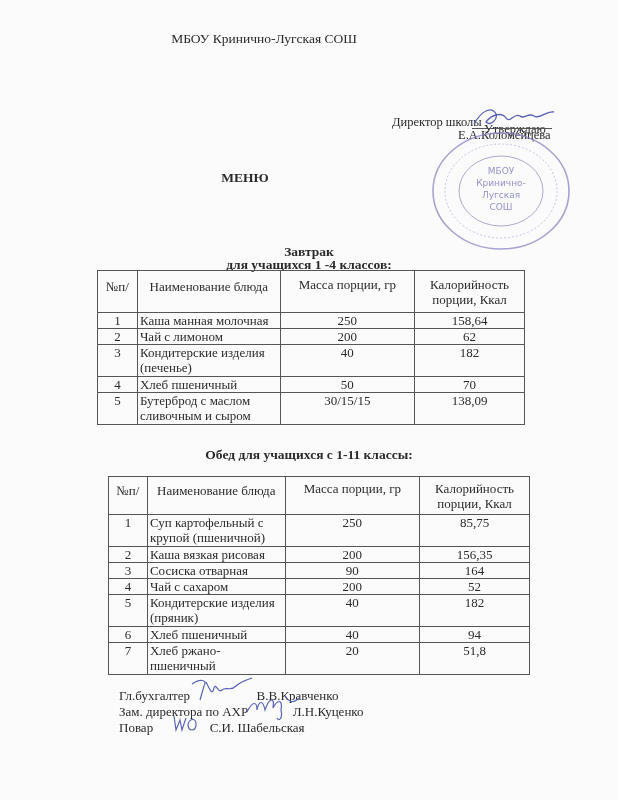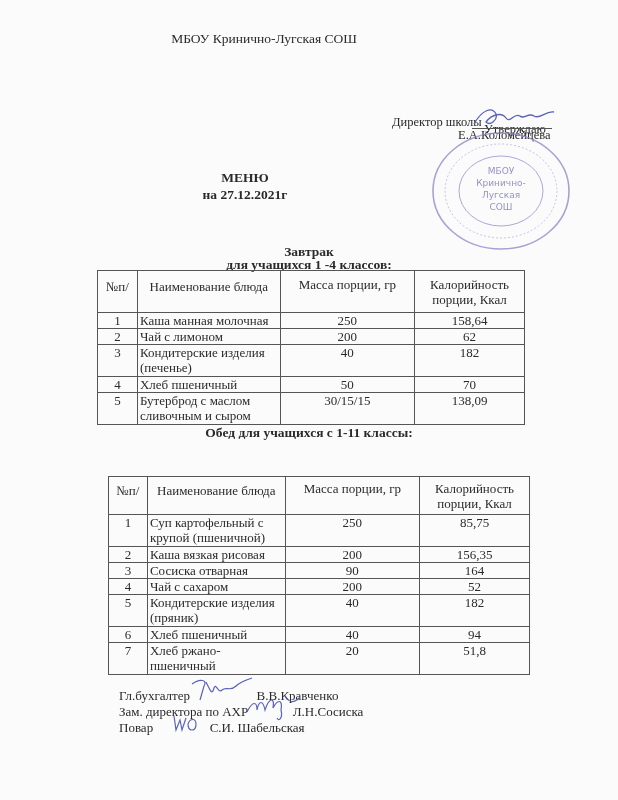--- a/index.html
+++ b/index.html
@@ -45,21 +45,20 @@
   <g fill="#8a86c4" font-family="DejaVu Sans, sans-serif" font-size="9" text-anchor="middle" opacity="0.9">
     <text x="73" y="46">МБОУ</text>
     <text x="73" y="58">Кринично-</text>
     <text x="73" y="70">Лугская</text>
     <text x="73" y="82">СОШ</text>
   </g>
 </svg>
 
 <div class="abs menu-title">
   <div>МЕНЮ</div>
-  <div>на 27.12.2021г</div>
 </div>
 
 <div class="abs sec-title" style="top:244px">Завтрак</div>
 <div class="abs sec-title" style="top:257px">для учащихся 1 -4 классов:</div>
 
 <table class="menu" style="left:97px;top:270px;width:428px">
   <colgroup>
       <col style="width:40px">
       <col style="width:143px">
       <col style="width:135px">
@@ -98,21 +97,21 @@
   </tr>
   <tr style="height:32px">
     <td class="c">5</td>
     <td class="l">Бутерброд с маслом сливочным и сыром</td>
     <td class="c">30/15/15</td>
     <td class="c">138,09</td>
   </tr>
 </tbody>
   </table>
 
-<div class="abs sec-title" style="top:425px">Обед для учащихся с 1-11 классы:</div>
+<div class="abs sec-title" style="top:447px">Обед для учащихся с 1-11 классы:</div>
 
 <table class="menu" style="left:108px;top:476px;width:422px">
   <colgroup>
       <col style="width:39px">
       <col style="width:138px">
       <col style="width:135px">
       <col style="width:110px">
     </colgroup>
   <tbody>
       <tr style="height:38px">
@@ -167,21 +166,21 @@
   </table>
 
 <div class="abs sigline" style="left:119px;top:688px">
   <span>Гл.бухгалтер</span>
   <span style="display:inline-block;width:60px"></span>
   <span>В.В.Кравченко</span>
 </div>
 <div class="abs sigline" style="left:119px;top:704px">
   <span>Зам. директора по АХР</span>
   <span style="display:inline-block;width:38px"></span>
-  <span>Л.Н.Сосиска</span>
+  <span>Л.Н.Куценко</span>
 </div>
 <div class="abs sigline" style="left:119px;top:720px">
   <span>Повар</span>
   <span style="display:inline-block;width:50px"></span>
   <span>С.И. Шабельская</span>
 </div>
 
 <svg class="sig" style="left:186px;top:676px;width:70px;height:28px" viewBox="0 0 70 28">
   <path d="M6 8 C14 2, 22 4, 18 10 L14 24 M20 6 C24 14, 26 20, 28 12 C30 6, 32 18, 36 14 C40 10, 44 16, 50 10 C54 6, 60 4, 66 2" fill="none" stroke="#5a63b8" stroke-width="1.2"></path>
 </svg>

